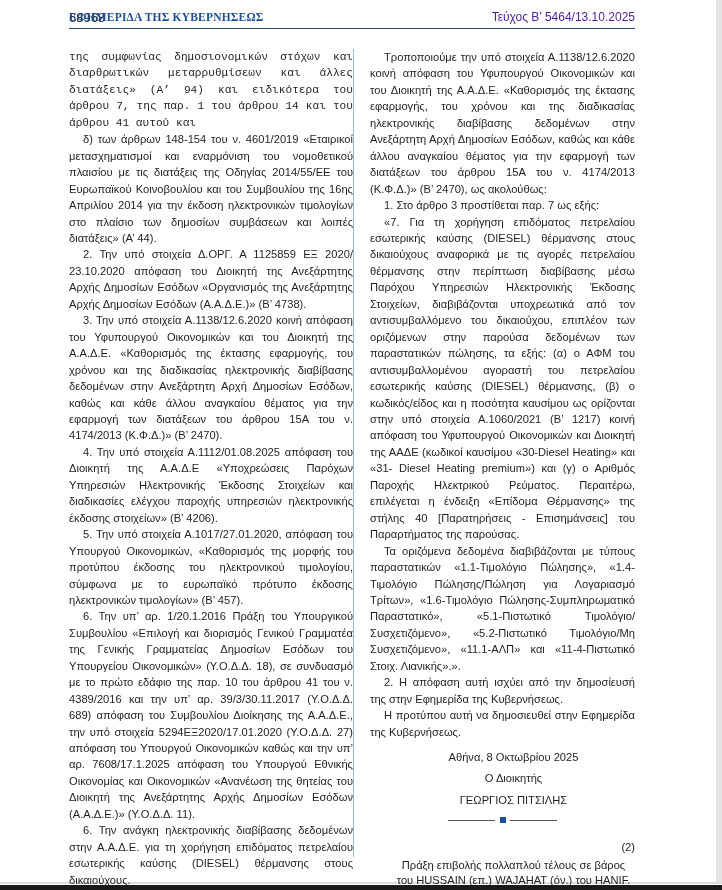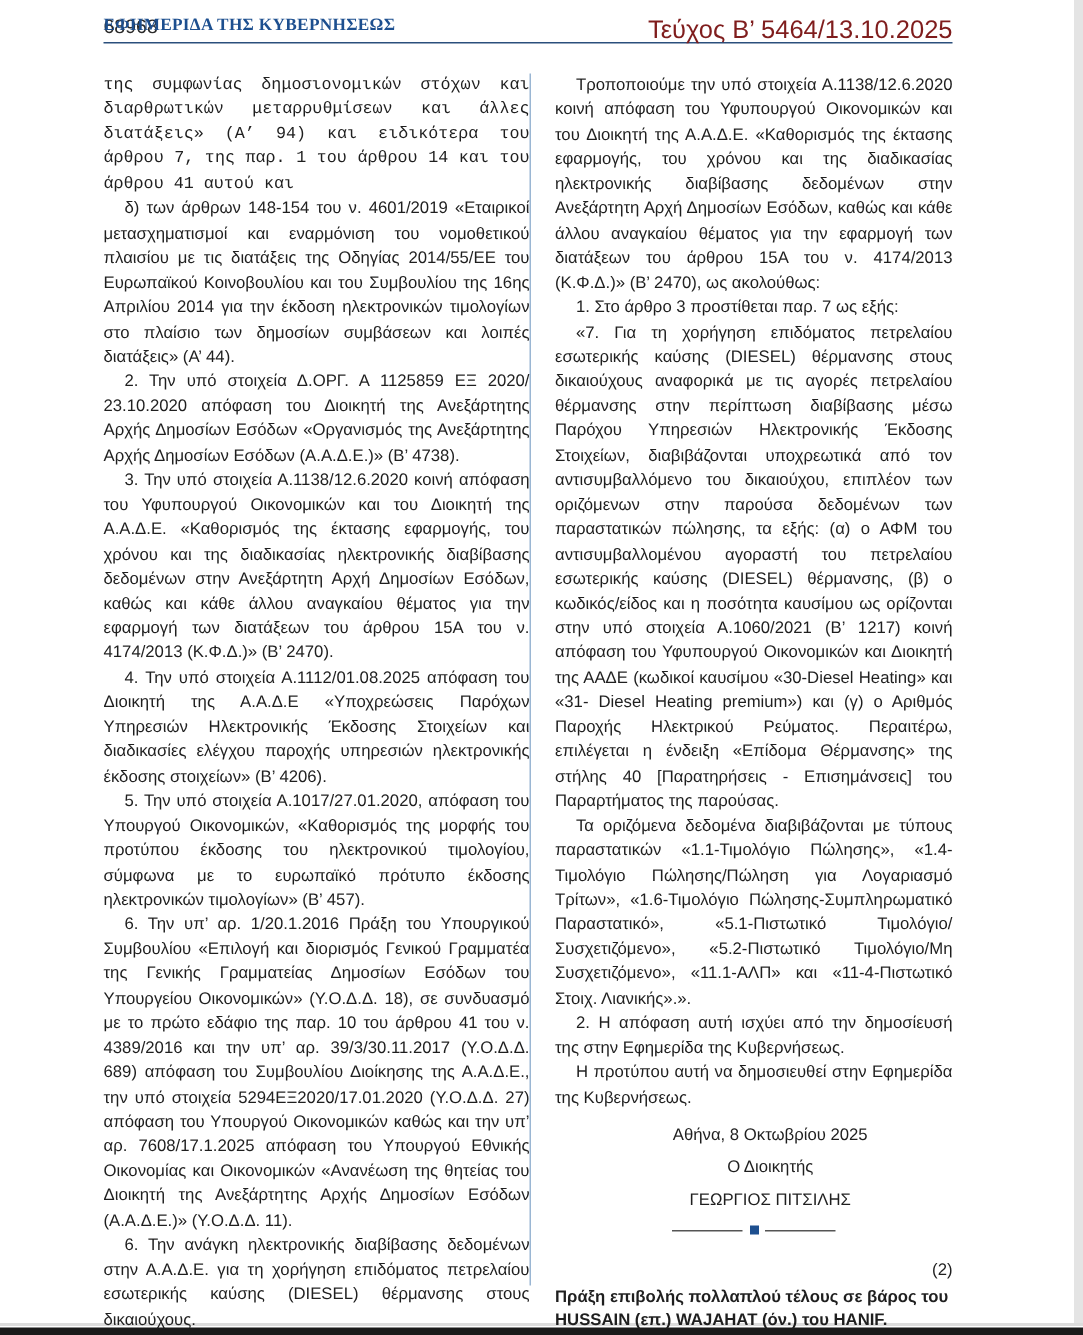--- a/index.html
+++ b/index.html
@@ -16,40 +16,40 @@
   .header {
     position:absolute; left:69px; top:8px; width:566px; height:20px;
     border-bottom:1.5px solid #2b4f7c;
   }
   .hdr-page { position:absolute; left:0; top:2px; font-size:13px; color:#2a2a2a; }
   .hdr-title {
     position:absolute; left:0; right:0; top:3px; text-align:left;
     font-family:"Liberation Serif", "DejaVu Serif", serif; font-weight:bold;
     font-size:11.5px; color:#1d4f8f; letter-spacing:0.2px;
   }
-  .hdr-issue { position:absolute; right:0; top:2px; font-size:17px; color:#7f1d1d; }
+  .hdr-issue { position:absolute; right:0; top:2px; font-size:12px; color:#4c1d95; }
 
   .col {
     position:absolute; top:49px; width:284px;
     font-size:11.15px; line-height:16.45px; text-align:justify;
   }
   .col-left { left:69px; }
   .col-right { left:370px; width:265px; }
   .divider { position:absolute; left:353px; top:49px; width:1px; height:808px; background:#9ab6d3; }
   .p { margin:0; }
   .ind { text-indent:14px; }
   .noind { text-indent:0;font-family:Liberation Mono, monospace; }
   .sig { margin-left:22px; margin-top:9px; text-align:center; }
   .sig div { margin-bottom:5px; }
   .sep { position:relative; height:16px; margin-top:3px; }
   .sep .l1 { position:absolute; left:78px; top:7px; width:47px; height:1px; background:#555; }
   .sep .sq { position:absolute; left:130px; top:4px; width:6px; height:6px; background:#1d4f8f; }
   .sep .l2 { position:absolute; left:140px; top:7px; width:47px; height:1px; background:#555; }
   .num { text-align:right; margin-top:10px; height:16px; }
-  .title-b { font-weight:bold; text-align:left; line-height:14.5px; margin-top:3px; margin-bottom:2px; }
+  .title-b { font-weight:normal; margin-left:22px; text-align:center; line-height:14.5px; margin-top:3px; margin-bottom:2px; }
 </style>
 </head>
 <body>
 
 <div class="right-strip"></div>
 <div class="bottom-line"></div>
 <div class="bottom-bar"></div>
 
 <div class="header">
   <span class="hdr-page">68968</span>

